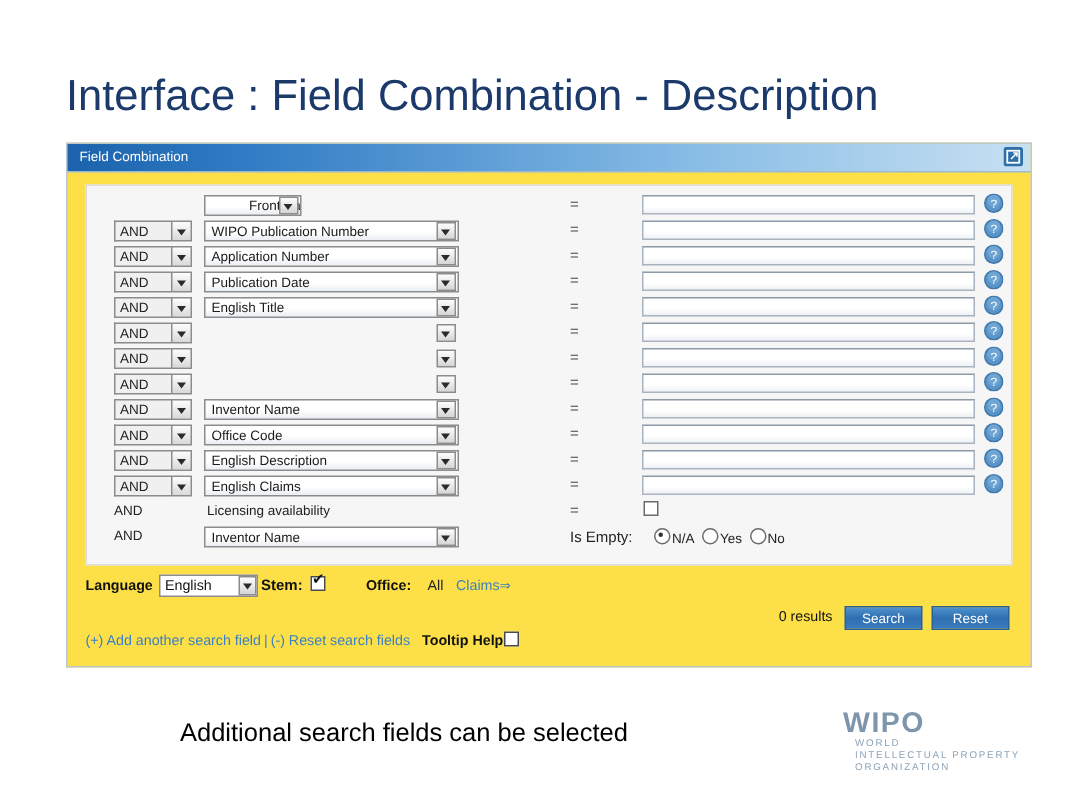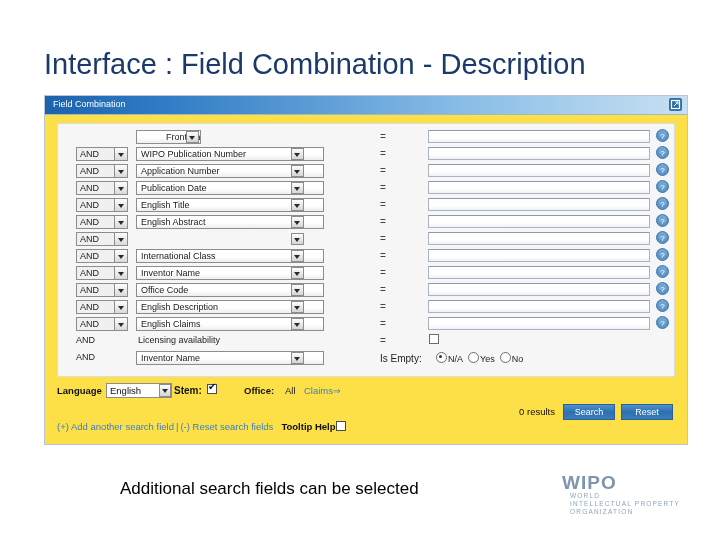--- a/index.html
+++ b/index.html
@@ -120,21 +120,21 @@
     top: 2px;
     font-size: 9px;
     color: #222;
   }
 
   
   .field-sel {
     position: absolute;
     left: 78px;
     top: 1px;
-    width: 188px;
+    width: 170px;
     height: 14px;
     background: linear-gradient(to bottom,#ffffff 0%,#ffffff 55%,#eaeef2 100%);
     border: 1px solid #8c8c8c;
     box-sizing: border-box;
     font-size: 9px;
     color: #1a1a1a;
     line-height: 12px;
     padding-left: 4px;
     overflow: hidden;
     white-space: nowrap;
@@ -496,21 +496,20 @@
           <svg width="13" height="13" viewBox="0 0 13 13">
             <circle cx="6.5" cy="6.5" r="6" fill="#5b94c8" stroke="#3f78ac" stroke-width="1"></circle>
             <circle cx="6.5" cy="5" r="4.2" fill="#7fb2dd" opacity="0.55"></circle>
             <text x="6.5" y="9.6" font-size="8" font-family="Liberation Sans, sans-serif" fill="#ffffff" text-anchor="middle">?</text>
           </svg>
         </div>
       </div>
       <div class="row" style="top: 90px;">
         <div class="bool-sel">AND</div>
         <div class="bool-arrow"></div>
-        <div class="field-sel">English Abstract</div>
         <div class="field-arrow" style="left: 233px;"></div>
         <div class="eq">=</div>
         <div class="val-input"></div>
         <div class="help-icon">
           <svg width="13" height="13" viewBox="0 0 13 13">
             <circle cx="6.5" cy="6.5" r="6" fill="#5b94c8" stroke="#3f78ac" stroke-width="1"></circle>
             <circle cx="6.5" cy="5" r="4.2" fill="#7fb2dd" opacity="0.55"></circle>
             <text x="6.5" y="9.6" font-size="8" font-family="Liberation Sans, sans-serif" fill="#ffffff" text-anchor="middle">?</text>
           </svg>
         </div>
@@ -525,21 +524,20 @@
           <svg width="13" height="13" viewBox="0 0 13 13">
             <circle cx="6.5" cy="6.5" r="6" fill="#5b94c8" stroke="#3f78ac" stroke-width="1"></circle>
             <circle cx="6.5" cy="5" r="4.2" fill="#7fb2dd" opacity="0.55"></circle>
             <text x="6.5" y="9.6" font-size="8" font-family="Liberation Sans, sans-serif" fill="#ffffff" text-anchor="middle">?</text>
           </svg>
         </div>
       </div>
       <div class="row" style="top: 124px;">
         <div class="bool-sel">AND</div>
         <div class="bool-arrow"></div>
-        <div class="field-sel">International Class</div>
         <div class="field-arrow" style="left: 233px;"></div>
         <div class="eq">=</div>
         <div class="val-input"></div>
         <div class="help-icon">
           <svg width="13" height="13" viewBox="0 0 13 13">
             <circle cx="6.5" cy="6.5" r="6" fill="#5b94c8" stroke="#3f78ac" stroke-width="1"></circle>
             <circle cx="6.5" cy="5" r="4.2" fill="#7fb2dd" opacity="0.55"></circle>
             <text x="6.5" y="9.6" font-size="8" font-family="Liberation Sans, sans-serif" fill="#ffffff" text-anchor="middle">?</text>
           </svg>
         </div>

